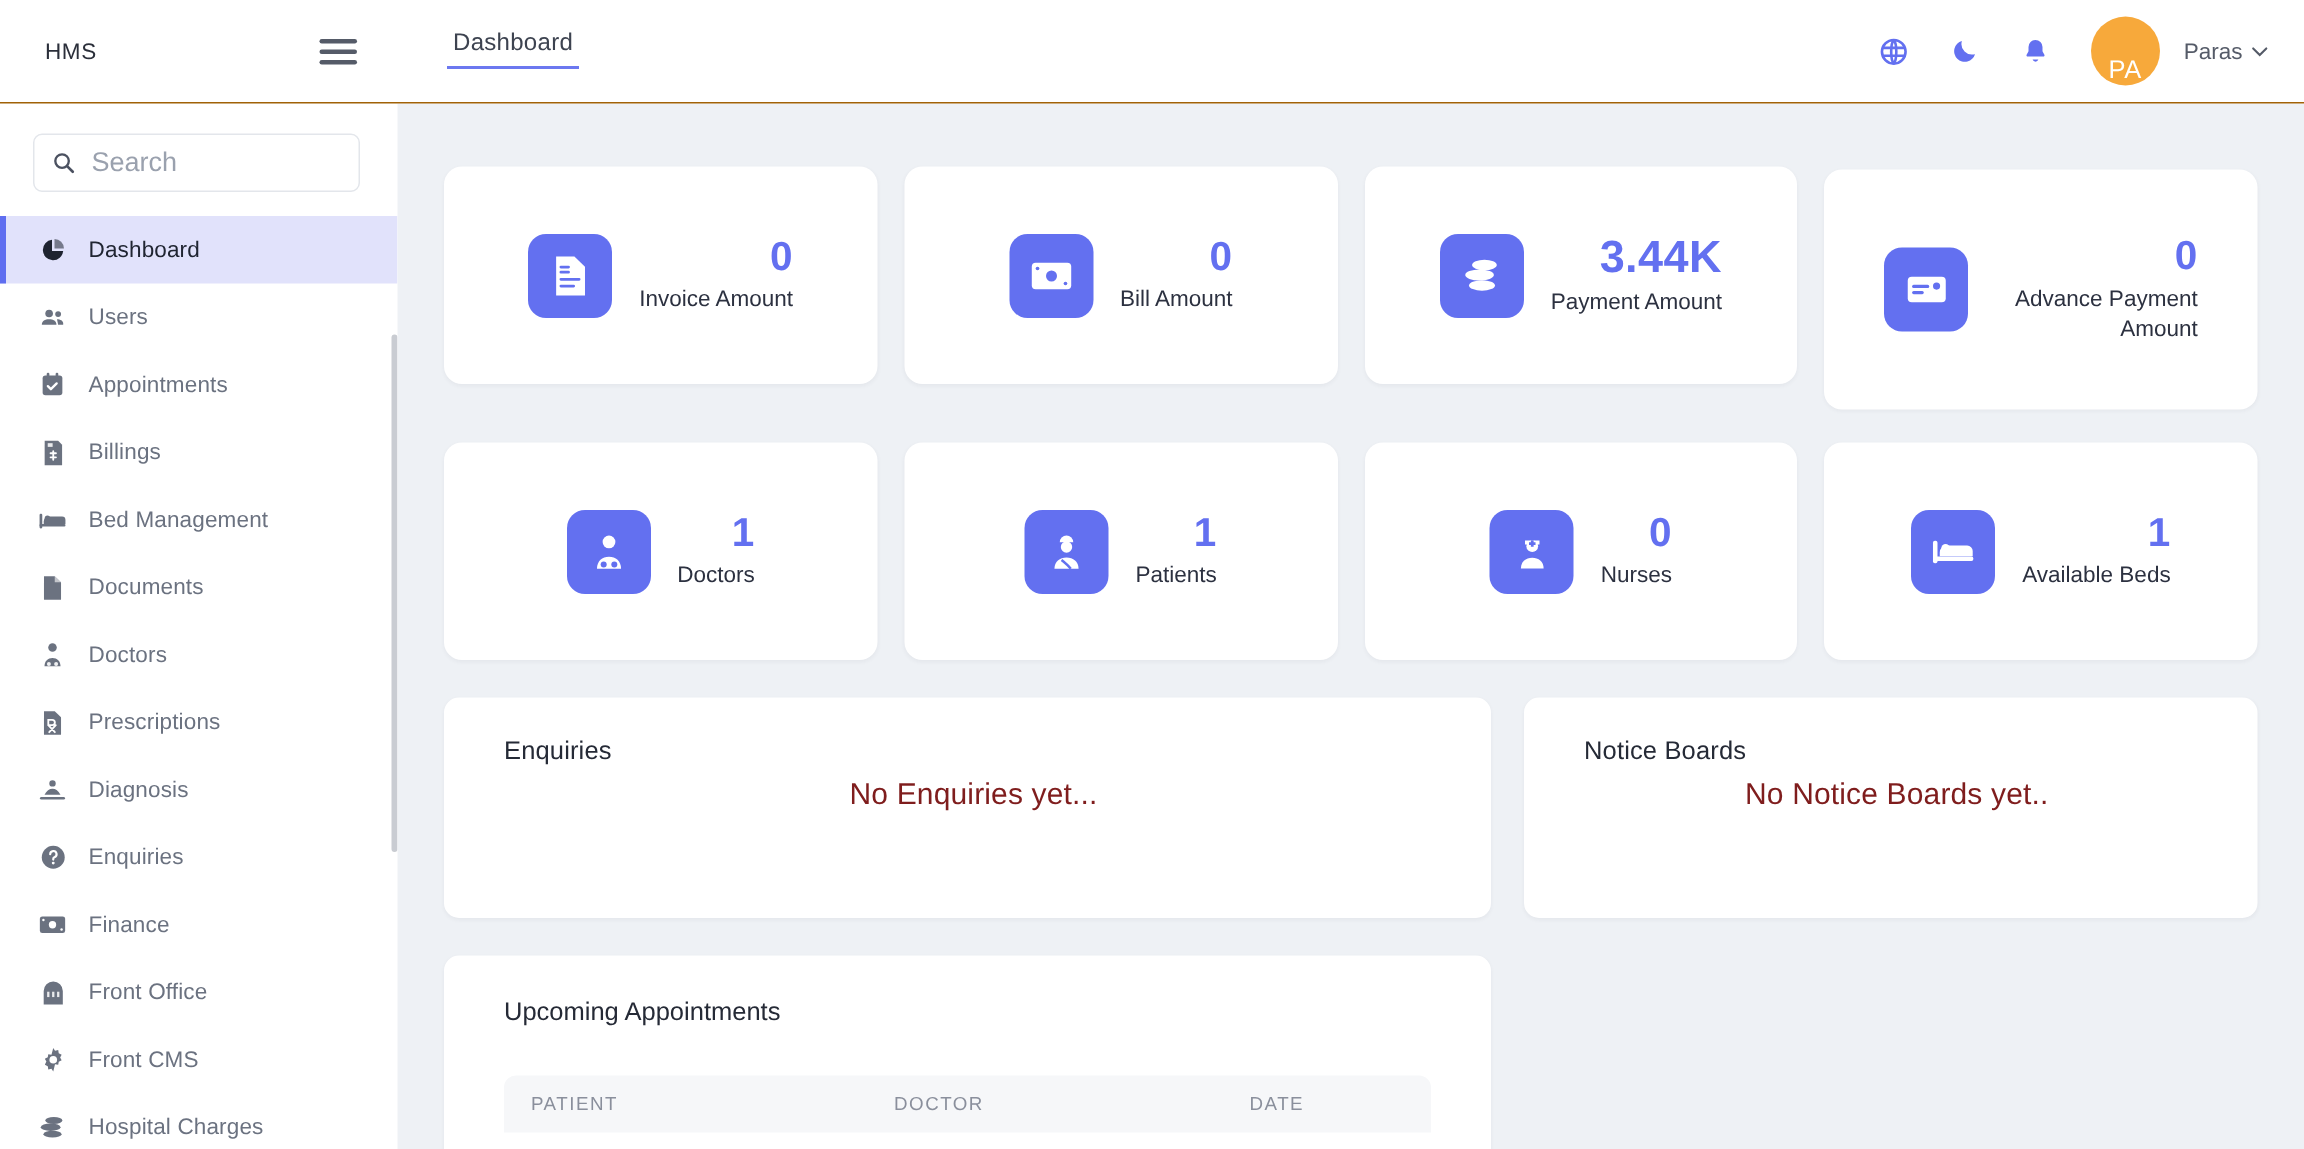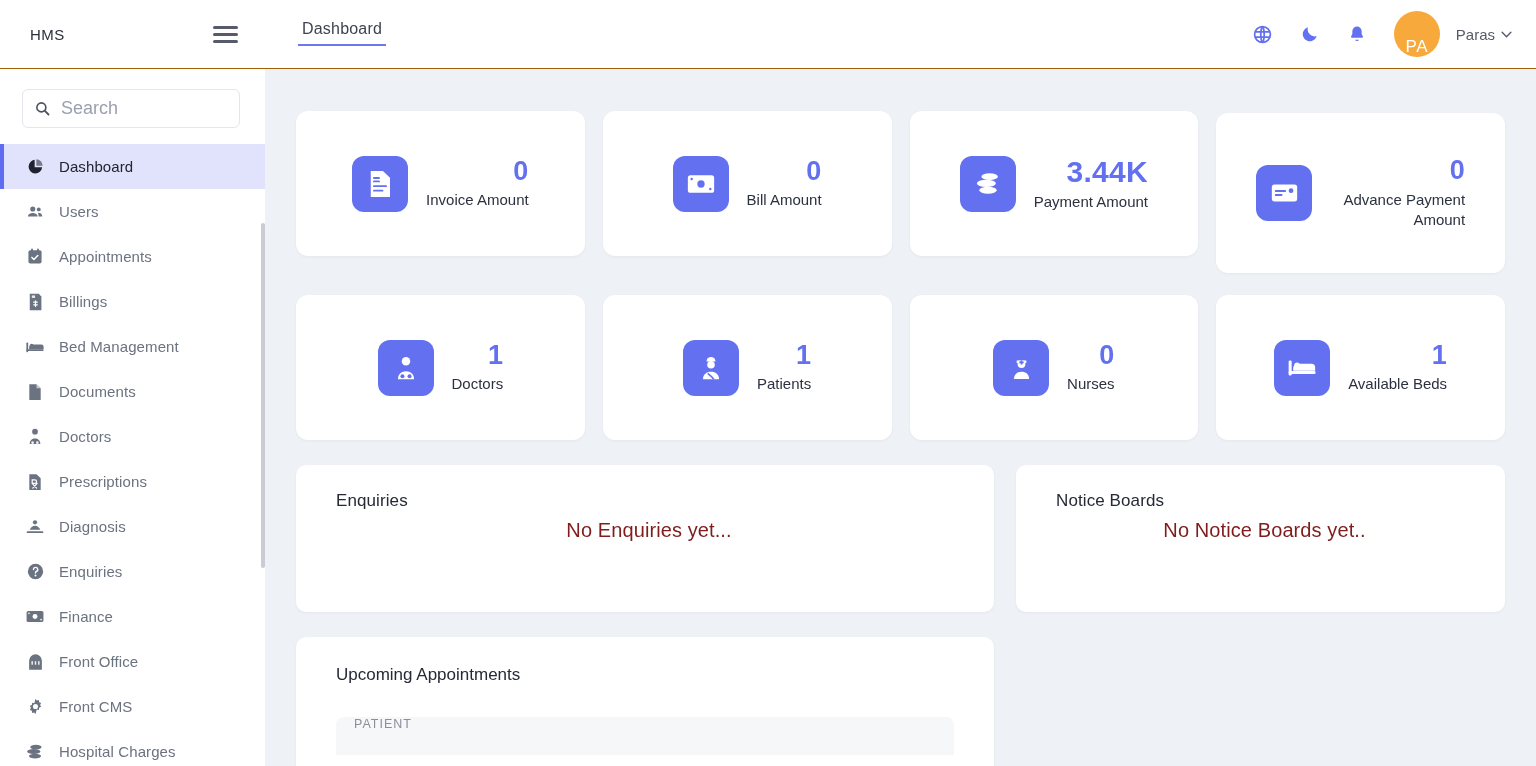--- a/index.html
+++ b/index.html
@@ -262,23 +262,22 @@
   .appt-title { font-size: 17px; color: #252a36; }
   .appt-table {
     margin-top: 32px;
     margin-right: 40px;
     background: #f6f7f9;
     border-radius: 8px 8px 0 0;
   }
   .appt-head {
     display: flex;
     height: 38px;
-    align-items: flex-start;
+    align-items: center;
     padding: 0 18px;
-    flex-direction: column;
   }
   .appt-th {
     font-size: 12.5px;
     color: #8a8f9c;
     letter-spacing: 1px;
   }
   .c-patient { flex: 0 0 242px; }
   .c-doctor  { flex: 0 0 237px; }
   .c-date    { flex: 1 1 auto; }
 </style>

